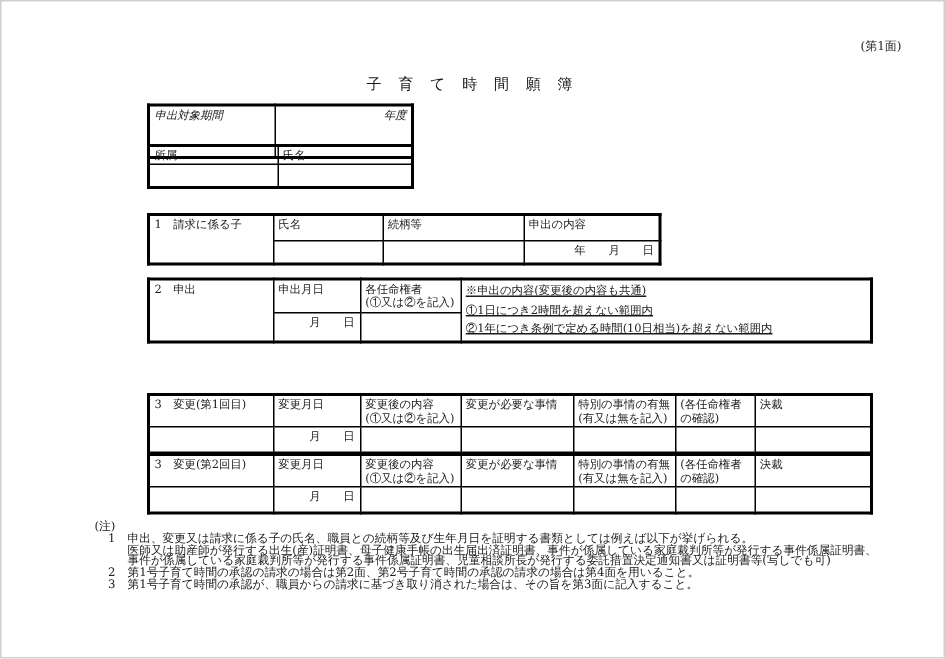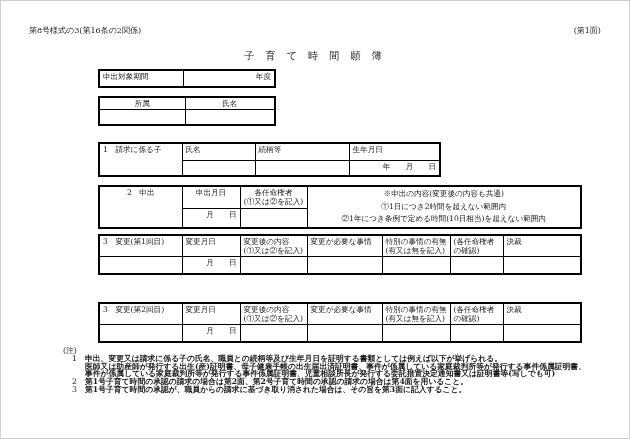--- a/index.html
+++ b/index.html
@@ -13,55 +13,54 @@
   .title{font-size:10px;letter-spacing:4px;white-space:nowrap;}
   table.tbl{border-collapse:collapse;table-layout:fixed;position:absolute;border:2px solid #000;}
   table.tbl td{border:1px solid #000;padding:1px 3px;vertical-align:top;font-size:7.6px;line-height:9px;overflow:hidden;white-space:nowrap;}
   td.mid{vertical-align:middle;}
   td.ctr{text-align:right;}
   td.rgt{text-align:right;}
   td.thickr{border-right:2px solid #000;}
   td.dotl{border-left:1px dotted #999;}
   .sm{font-size:6.6px;line-height:7.6px;}
   .big td{font-size:8.6px;}
-  .notecell div{font-size:7.6px;line-height:12.5px;white-space:nowrap;}
+  .notecell div{font-size:7.6px;line-height:12.5px;white-space:nowrap;text-decoration:underline;}
   .notes{font-size:7.8px;line-height:7.8px;}
   .note-row{display:flex;padding-left:9px;}
   .nnum{width:13px;flex:0 0 13px;}
-  .ntext div{white-space:nowrap;font-weight:bold;}
+  .ntext div{white-space:nowrap;}
 </style>
 </head>
 <body>
 
 <div class="sheet">
 
-  <div class="abs hdr" style="left:28px;top:24px;">第8号様式の3(第16条の2関係)</div>
   <div class="abs hdr" style="right:28px;top:24px;">(第1面)</div>
   <div class="abs title" style="left:0;right:0;top:48px;text-align:center;">子 育 て 時 間 願 簿</div>
 
   <table class="tbl big" style="left:97px;top:68px;width:176px;">
     <colgroup>
         <col style="width:84px">
         <col style="width:92px">
       </colgroup>
     <tbody>
-        <tr style="height:17px;">
+        <tr style="height:35px;font-style:italic;">
       <td class="mid">申出対象期間</td>
       <td class="mid rgt">年度</td>
     </tr>
   </tbody>
     </table>
 
   <table class="tbl big" style="left:97px;top:95px;width:176px;">
     <colgroup>
         <col style="width:86px">
         <col style="width:90px">
       </colgroup>
     <tbody>
-        <tr style="height:11px;text-align:center;">
+        <tr style="height:11px;">
       <td>所属</td>
       <td>氏名</td>
     </tr>
     <tr style="height:15px;">
       <td></td>
       <td></td>
     </tr>
   </tbody>
     </table>
 
@@ -70,59 +69,59 @@
         <col style="width:83px">
         <col style="width:73px">
         <col style="width:94px">
         <col style="width:91px">
       </colgroup>
     <tbody>
         <tr style="height:17px;margin-top:16px;">
       <td rowspan="2" class="mid thickr">1　請求に係る子</td>
       <td>氏名</td>
       <td>続柄等</td>
-      <td>生年月日</td>
+      <td>申出の内容</td>
     </tr>
     <tr style="height:16px;">
       <td></td>
       <td></td>
       <td class="ctr mid">年　　月　　日</td>
     </tr>
   </tbody>
     </table>
 
   <table class="tbl" style="left:97px;top:184px;width:484px;">
     <colgroup>
         <col style="width:83px">
         <col style="width:58px">
         <col style="width:67px">
         <col style="width:274px">
       </colgroup>
     <tbody>
-        <tr style="height:21px;text-align:center;">
+        <tr style="height:21px;">
       <td rowspan="2" class="mid thickr">2　申出</td>
       <td>申出月日</td>
       <td class="sm">
         <div>各任命権者</div>
         <div>(①又は②を記入)</div>
       </td>
       <td rowspan="2" class="notecell">
         <div>※申出の内容(変更後の内容も共通)</div>
         <div>①1日につき2時間を超えない範囲内</div>
         <div>②1年につき条例で定める時間(10日相当)を超えない範囲内</div>
       </td>
     </tr>
     <tr style="height:19px;">
       <td class="ctr mid">月　　日</td>
       <td></td>
     </tr>
   </tbody>
     </table>
 
-  <table class="tbl" style="left:97px;top:233px;width:484px;">
+  <table class="tbl" style="left:97px;top:261px;width:484px;">
     <colgroup>
         <col style="width:83px">
         <col style="width:58px">
         <col style="width:67px">
         <col style="width:75px">
         <col style="width:68px">
         <col style="width:53px">
         <col style="width:78px">
       </colgroup>
     <tbody>

